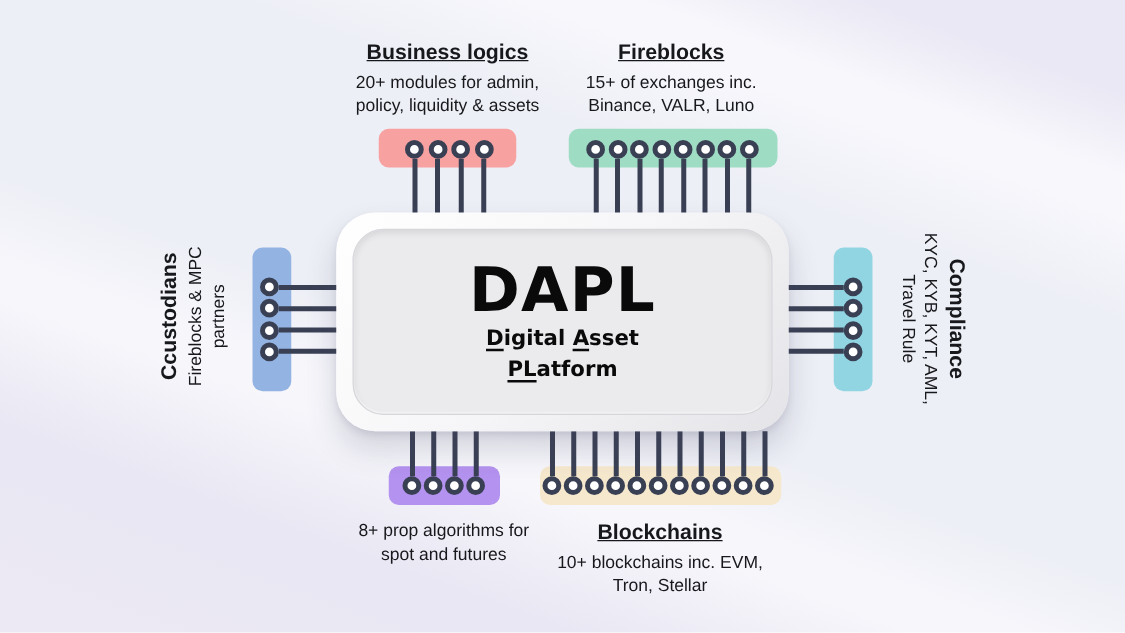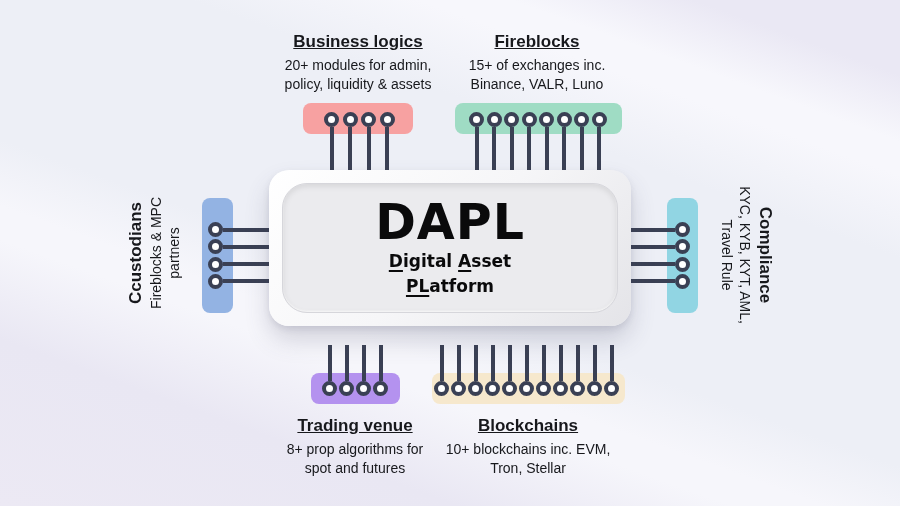--- a/index.html
+++ b/index.html
@@ -41,22 +41,22 @@
   .pins-right .pin-stem { height:4px; width:47px; }
   #pins-business   { left:324px; top:112px; width:71px; }
   #pins-exchanges  { left:469px; top:112px; width:138px; }
   #pins-trading    { left:322px; top:345px; width:66px; }
   #pins-blockchains{ left:434px; top:345px; width:185px; }
   #pins-custodians { left:208px; top:222px; width:64px; height:67px; }
   #pins-compliance { left:628px; top:222px; width:62px; height:67px; }
 
   
   .chip {
-    position:absolute; left:269px; top:170px; width:362px; height:156px;
-    border-radius:20px; z-index:3;
+    position:absolute; left:269px; top:170px; width:362px; height:175px;
+    border-radius:31px; z-index:3;
     background:linear-gradient(135deg,#ffffff 0%,#f6f6f8 50%,#e4e4e8 100%);
     box-shadow:0 14px 24px rgba(70,70,100,.20), 0 3px 6px rgba(70,70,100,.12);
   }
   .chip-face {
     position:absolute; left:13px; top:13px; right:13px; bottom:13px;
     border-radius:25px; background:#ebebee; border:1px solid #d6d6db;
     box-shadow:inset 0 2px 6px rgba(0,0,0,.10), inset 0 -1px 2px rgba(255,255,255,.9);
     display:flex; flex-direction:column; align-items:center; justify-content:center; text-align:center;
   }
   .chip-title {
@@ -270,21 +270,20 @@
       </div>
   </div>
   <div class="label" id="label-exchanges">
     <div class="label-title">Fireblocks</div>
     <div class="label-desc">
         <div>15+ of exchanges inc.</div>
         <div>Binance, VALR, Luno</div>
       </div>
   </div>
   <div class="label" id="label-trading">
-    <div class="label-title">Trading venue</div>
     <div class="label-desc">
         <div>8+ prop algorithms for</div>
         <div>spot and futures</div>
       </div>
   </div>
   <div class="label" id="label-blockchains">
     <div class="label-title">Blockchains</div>
     <div class="label-desc">
         <div>10+ blockchains inc. EVM,</div>
         <div>Tron, Stellar</div>

